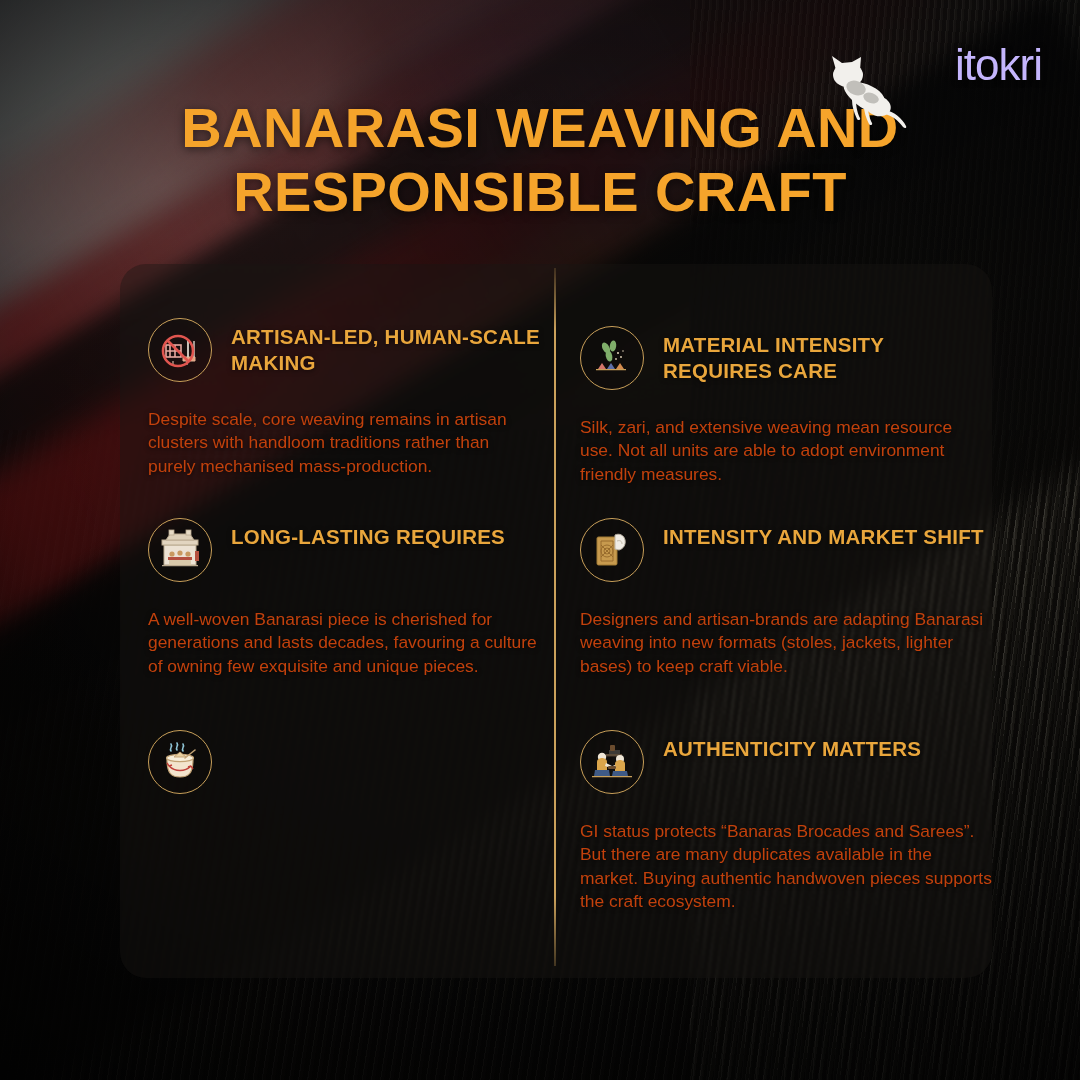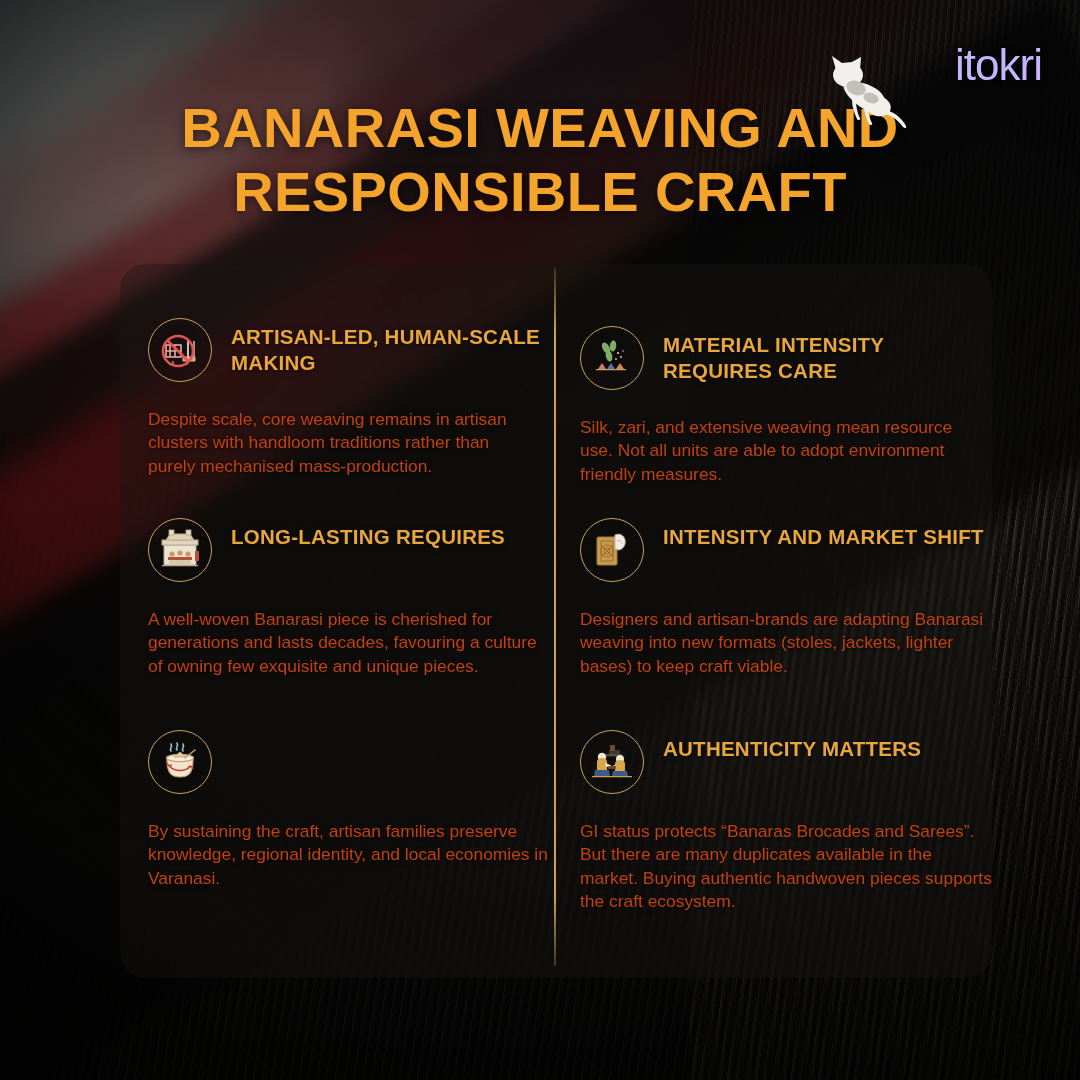--- a/index.html
+++ b/index.html
@@ -339,21 +339,20 @@
             <path d="M10 20 C10 34 14 38 23 38 C32 38 36 34 36 20 Z" fill="#f3e4cd" stroke="#c2a274" stroke-width="1.2"></path>
             <ellipse cx="23" cy="19" rx="13.5" ry="3.6" fill="#f7eeda" stroke="#c2a274" stroke-width="1.2"></ellipse>
             <path d="M17 18 L23 13 L29 18 Z" fill="#e8cf9f" stroke="#c2a274" stroke-width=".9"></path>
             <line x1="28" y1="19" x2="38" y2="11" stroke="#c2a274" stroke-width="1.6" stroke-linecap="round"></line>
             <path d="M12 27 C18 33 28 33 34 27" fill="none" stroke="#c0403a" stroke-width="1.5"></path>
             <path d="M12 27 L10 24 M12 27 L15 26" fill="none" stroke="#c0403a" stroke-width="1.4"></path>
             <path d="M34 27 L36 30 M34 27 L31 28" fill="none" stroke="#c0403a" stroke-width="1.4"></path>
           </svg>
         </div>
       </div>
-      <div class="card-body">By sustaining the craft, artisan families preserve knowledge, regional identity, and local economies in Varanasi.</div>
     </div>
 
     <div class="card c5">
       <div class="card-head">
         <div class="icon-circle">
           <svg width="48" height="46" viewBox="0 0 48 46">
             <rect x="21" y="11" width="11" height="4" fill="#3d3a36"></rect>
             <rect x="22" y="6" width="5" height="6" rx="1" fill="#6b4c2e"></rect>
             <rect x="18" y="15" width="16" height="2.4" fill="#5a4a38"></rect>
             <g>

